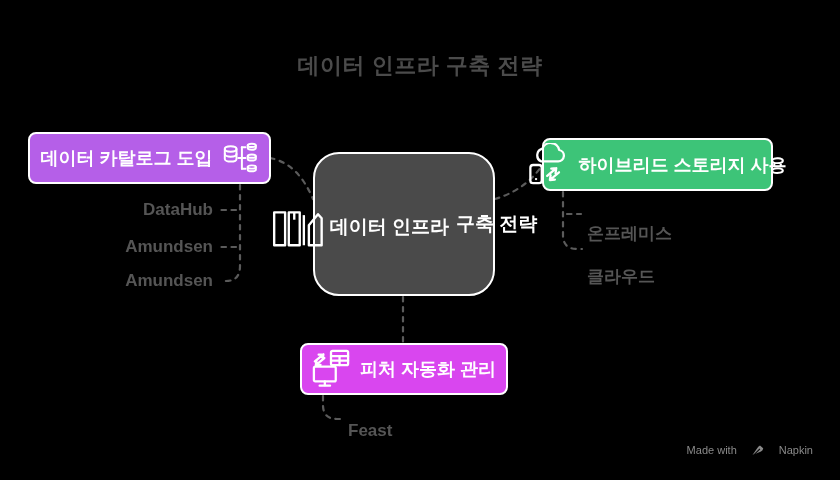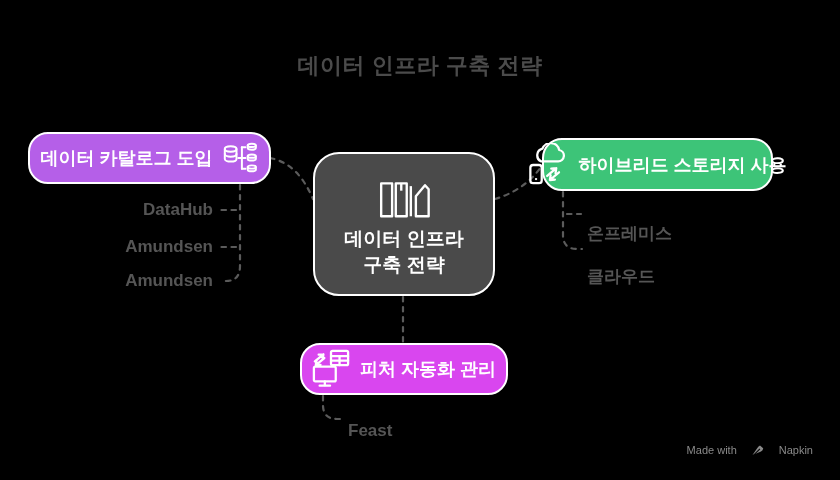--- a/index.html
+++ b/index.html
@@ -28,32 +28,32 @@
     left: 0; top: 0;
     width: 840px; height: 480px;
   }
   .node {
     position: absolute;
     display: flex;
     align-items: center;
     justify-content: center;
     gap: 10px;
     border: 2.5px solid #ffffff;
-    border-radius: 20px;
+    border-radius: 8px;
     color: #ffffff;
     font-weight: 700;
     font-size: 18px;
     white-space: nowrap;
   }
   .node-catalog { left: 28px; top: 132px; width: 243px; height: 52px; }
   .node-storage { left: 542px; top: 138px; width: 231px; height: 53px; text-align: right; }
   .node-feature { left: 300px; top: 343px; width: 208px; height: 52px; }
   .node-center {
     left: 313px; top: 152px; width: 182px; height: 144px;
-    flex-direction: column;
+    flex-direction: row;
     gap: 7px;
     border-radius: 26px;
     font-size: 19px;
     line-height: 26px;
     text-align: center;
     padding-top: 6px;
   }
   .child-label {
     position: absolute;
     font-size: 17px;

